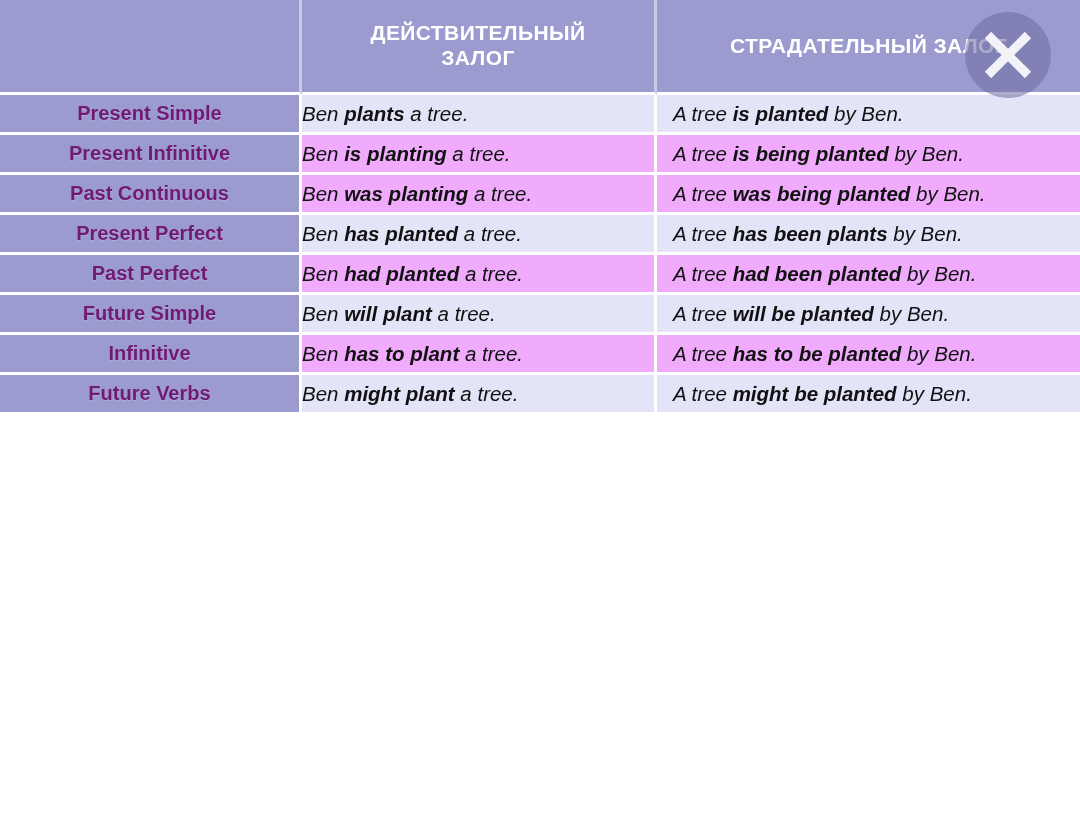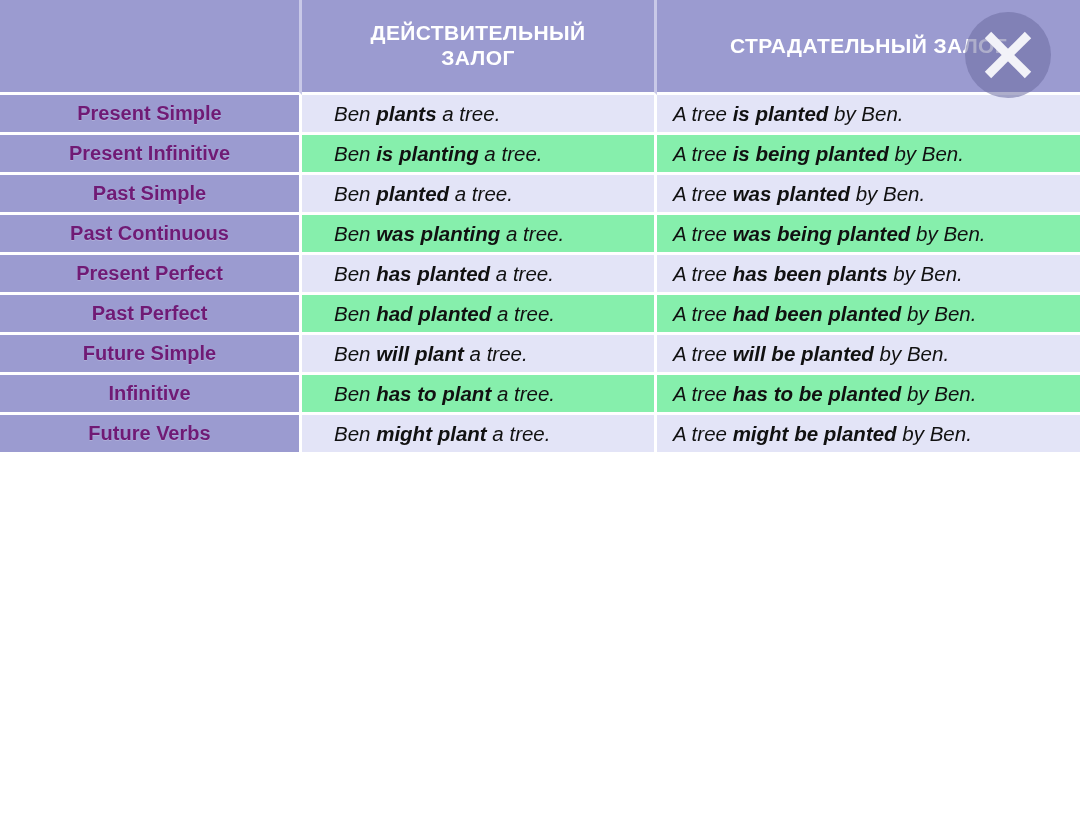--- a/index.html
+++ b/index.html
@@ -78,30 +78,30 @@
 
   td.sentence-cell {
     font-style: italic;
     font-size: 20.5px;
     color: #111111;
     padding: 6px 14px 6px 14px;
     line-height: 1.22;
   }
   td.active-cell {
     border-right: 3px solid #ffffff;
-    padding-left: 32px;
+    padding-left: 0;
   }
   td.passive-cell {
     padding-left: 16px;
     text-align: justify;
     text-justify: inter-word;
   }
 
   tbody tr.row-odd td.sentence-cell  { background: #e3e4f7; }
-  tbody tr.row-even td.sentence-cell { background: #86efac; }
+  tbody tr.row-even td.sentence-cell { background: #f0abfc; }
 
   tbody td b {
     font-weight: bold;
     font-style: italic;
   }
 
   tbody tr:last-child td { border-bottom: none; }
 
   
   #bottom-filler {
@@ -162,25 +162,20 @@
         <td class="sentence-cell active-cell"><span>Ben </span><b>plants</b><span> a tree.</span></td>
         <td class="sentence-cell passive-cell"><span>A tree </span><b>is planted</b><span> by Ben.</span></td>
       </tr>
 
       <tr class="row-even">
         <td class="tense-cell">Present Infinitive</td>
         <td class="sentence-cell active-cell"><span>Ben </span><b>is planting</b><span> a tree.</span></td>
         <td class="sentence-cell passive-cell"><span>A tree </span><b>is being planted</b><span> by Ben.</span></td>
       </tr>
 
-      <tr class="row-odd">
-        <td class="tense-cell">Past Simple</td>
-        <td class="sentence-cell active-cell"><span>Ben </span><b>planted</b><span> a tree.</span></td>
-        <td class="sentence-cell passive-cell"><span>A tree </span><b>was planted</b><span> by Ben.</span></td>
-      </tr>
 
       <tr class="row-even">
         <td class="tense-cell">Past Continuous</td>
         <td class="sentence-cell active-cell"><span>Ben </span><b>was planting</b><span> a tree.</span></td>
         <td class="sentence-cell passive-cell"><span>A tree </span><b>was being planted</b><span> by Ben.</span></td>
       </tr>
 
       <tr class="row-odd">
         <td class="tense-cell">Present Perfect</td>
         <td class="sentence-cell active-cell"><span>Ben </span><b>has planted</b><span> a tree.</span></td>

